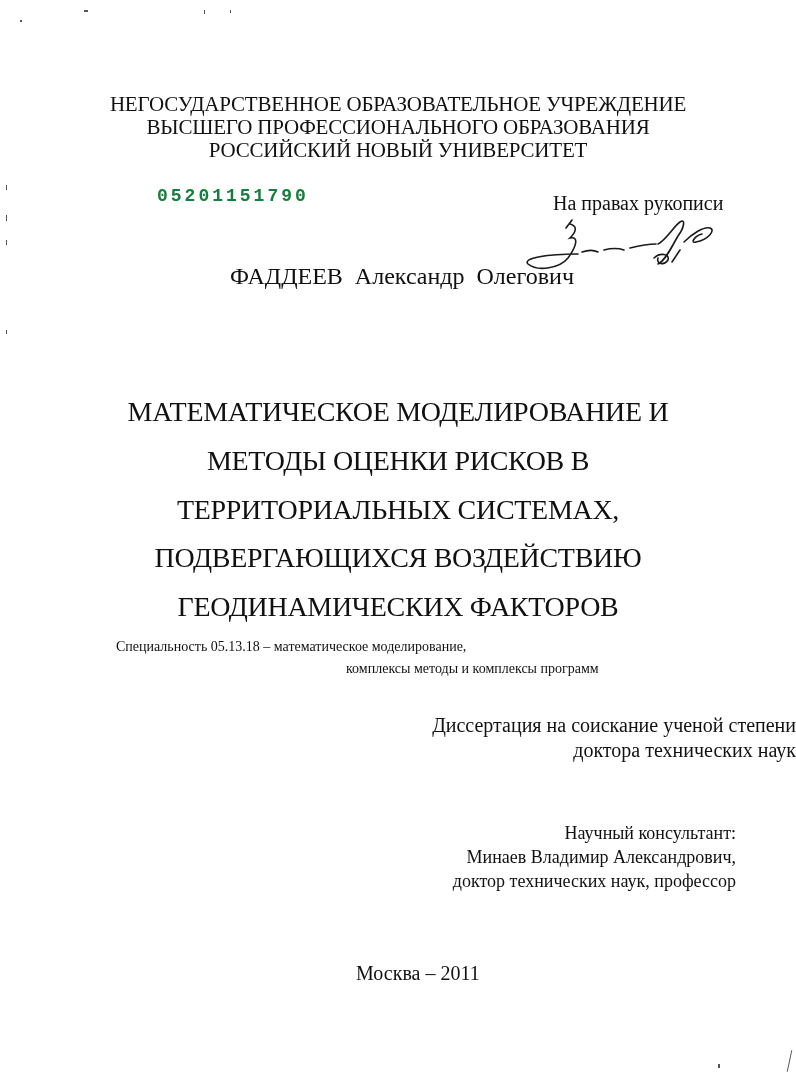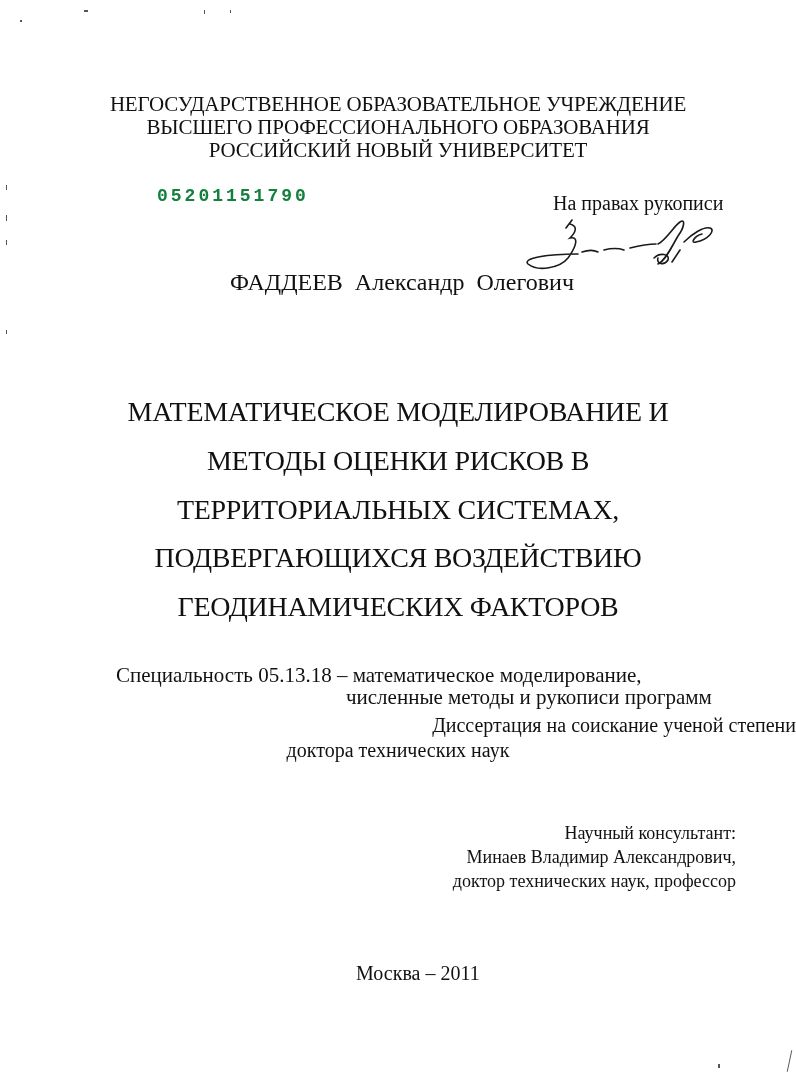--- a/index.html
+++ b/index.html
@@ -39,36 +39,35 @@
       font-size: 20px;
     }
     .signature {
       left: 508px;
       top: 214px;
       width: 220px;
       height: 70px;
     }
     .author {
       left: 230px;
-      top: 269px;
+      top: 263px;
       font-size: 24px;
       white-space: pre;
     }
 
     .title-line {
       font-size: 28px;
       line-height: 30px;
       letter-spacing: -0.3px;
       margin-top: 32px;
     }
 
     .spec {
-      font-size: 21px;
+      font-size: 14px;
       line-height: 22px;
-      margin-top: 28px;
     }
     .spec-1 { left: 116px; top: 636px; }
     .spec-2 { left: 346px; top: 658px; }
 
     .diss-line {
       font-size: 20px;
       line-height: 24px;
     }
 
     .consult {
@@ -123,22 +122,22 @@
 
 <div class="abs author">ФАДДЕЕВ  Александр  Олегович</div>
 
 <div class="abs center title-line" style="top:365px;">МАТЕМАТИЧЕСКОЕ МОДЕЛИРОВАНИЕ И</div>
 <div class="abs center title-line" style="top:414px;">МЕТОДЫ ОЦЕНКИ РИСКОВ В</div>
 <div class="abs center title-line" style="top:463px;">ТЕРРИТОРИАЛЬНЫХ СИСТЕМАХ,</div>
 <div class="abs center title-line" style="top:511px;">ПОДВЕРГАЮЩИХСЯ ВОЗДЕЙСТВИЮ</div>
 <div class="abs center title-line" style="top:560px;">ГЕОДИНАМИЧЕСКИХ ФАКТОРОВ</div>
 
 <div class="abs spec spec-1">Специальность 05.13.18 – математическое моделирование,</div>
-<div class="abs spec spec-2">численные методы и рукописи программ</div>
+<div class="abs spec spec-2">комплексы методы и комплексы программ</div>
 
 <div class="abs center diss-line" style="top:713px;text-align:right;">Диссертация на соискание ученой степени</div>
-<div class="abs center diss-line" style="top:738px;">доктора технических наук</div>
+<div class="abs center diss-line" style="top:738px;text-align:right;">доктора технических наук</div>
 
 <div class="abs consult" style="top:821px;">Научный консультант:</div>
 <div class="abs consult" style="top:845px;">Минаев Владимир Александрович,</div>
 <div class="abs consult" style="top:869px;">доктор технических наук, профессор</div>
 
 <div class="abs city">Москва – 2011</div>
 
 </body></html>

